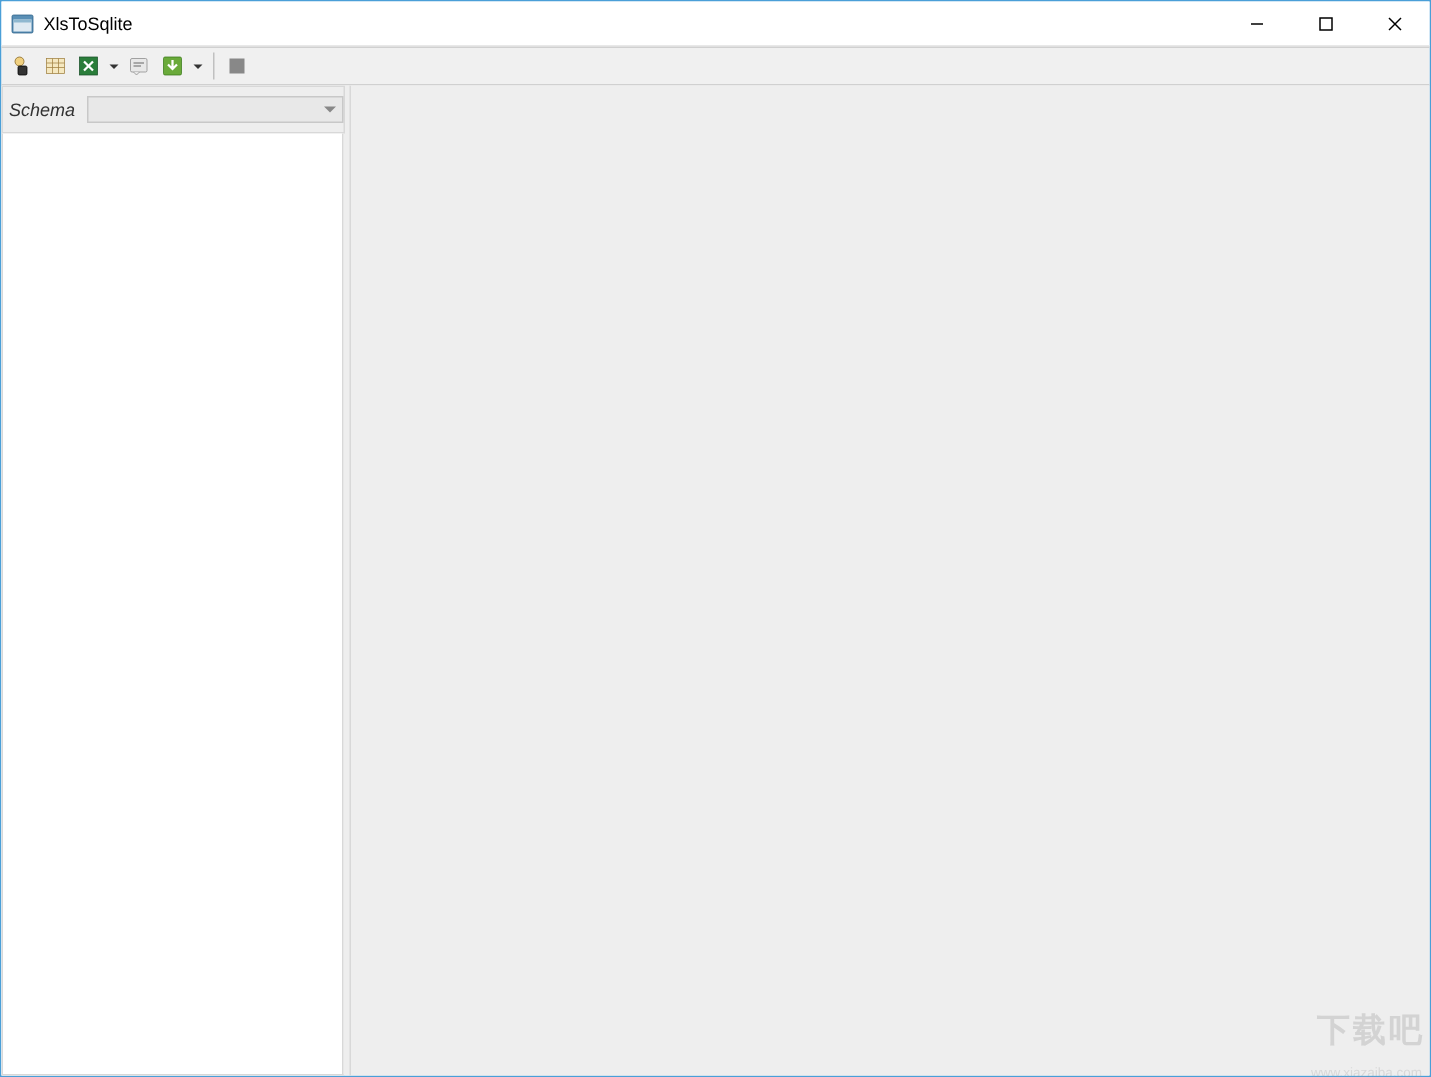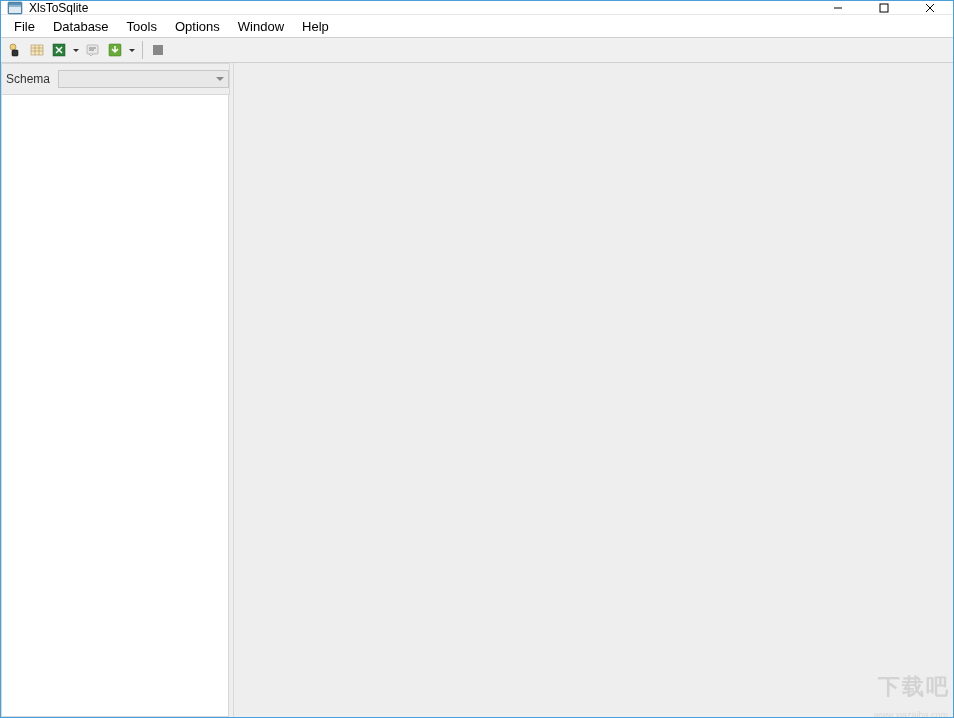--- a/index.html
+++ b/index.html
@@ -14,21 +14,21 @@
     .window {
       width: 954px;
       height: 718px;
       border: 1px solid #4a9fd8;
       display: flex;
       flex-direction: column;
       background: #ffffff;
     }
     
     .titlebar {
-      height: 14px;
+      height: 30px;
       background: #ffffff;
       display: flex;
       align-items: center;
       padding-left: 6px;
       border-bottom: 1px solid #e8e8e8;
     }
     .titlebar-icon {
       width: 16px;
       height: 16px;
       margin-right: 6px;
@@ -121,20 +121,21 @@
       flex-direction: column;
       border-right: 3px solid #eeeeee;
       background: #eeeeee;
     }
     .schema-row {
       height: 32px;
       display: flex;
       align-items: center;
       background: #eeeeee;
       border: 1px solid #d8d8d8;
+      font-style: italic;
     }
     .schema-label {
       padding: 0 8px 0 4px;
       font-size: 12px;
       color: #333;
     }
     .schema-select {
       flex: 1;
       height: 18px;
       background: #e8e8e8;
@@ -211,28 +212,20 @@
       </div>
       <div class="titlebar-btn close">
         <svg width="10" height="10" viewBox="0 0 10 10">
             <line x1="1" y1="1" x2="9" y2="9" stroke="#000" stroke-width="1"></line>
             <line x1="9" y1="1" x2="1" y2="9" stroke="#000" stroke-width="1"></line>
           </svg>
       </div>
     </div>
   </div>
 
-  <div class="menubar">
-    <div class="menu-item">File</div>
-    <div class="menu-item">Database</div>
-    <div class="menu-item">Tools</div>
-    <div class="menu-item">Options</div>
-    <div class="menu-item">Window</div>
-    <div class="menu-item">Help</div>
-  </div>
 
   <div class="toolbar">
     <div class="tool-btn">
       <svg width="16" height="16" viewBox="0 0 16 16">
         <circle cx="6" cy="5" r="3" fill="#f0d080" stroke="#806020" stroke-width="0.5"></circle>
         <rect x="5" y="8" width="6" height="6" rx="1" fill="#333" stroke="#000" stroke-width="0.5"></rect>
       </svg>
     </div>
     <div class="tool-btn">
       <svg width="16" height="16" viewBox="0 0 16 16">

